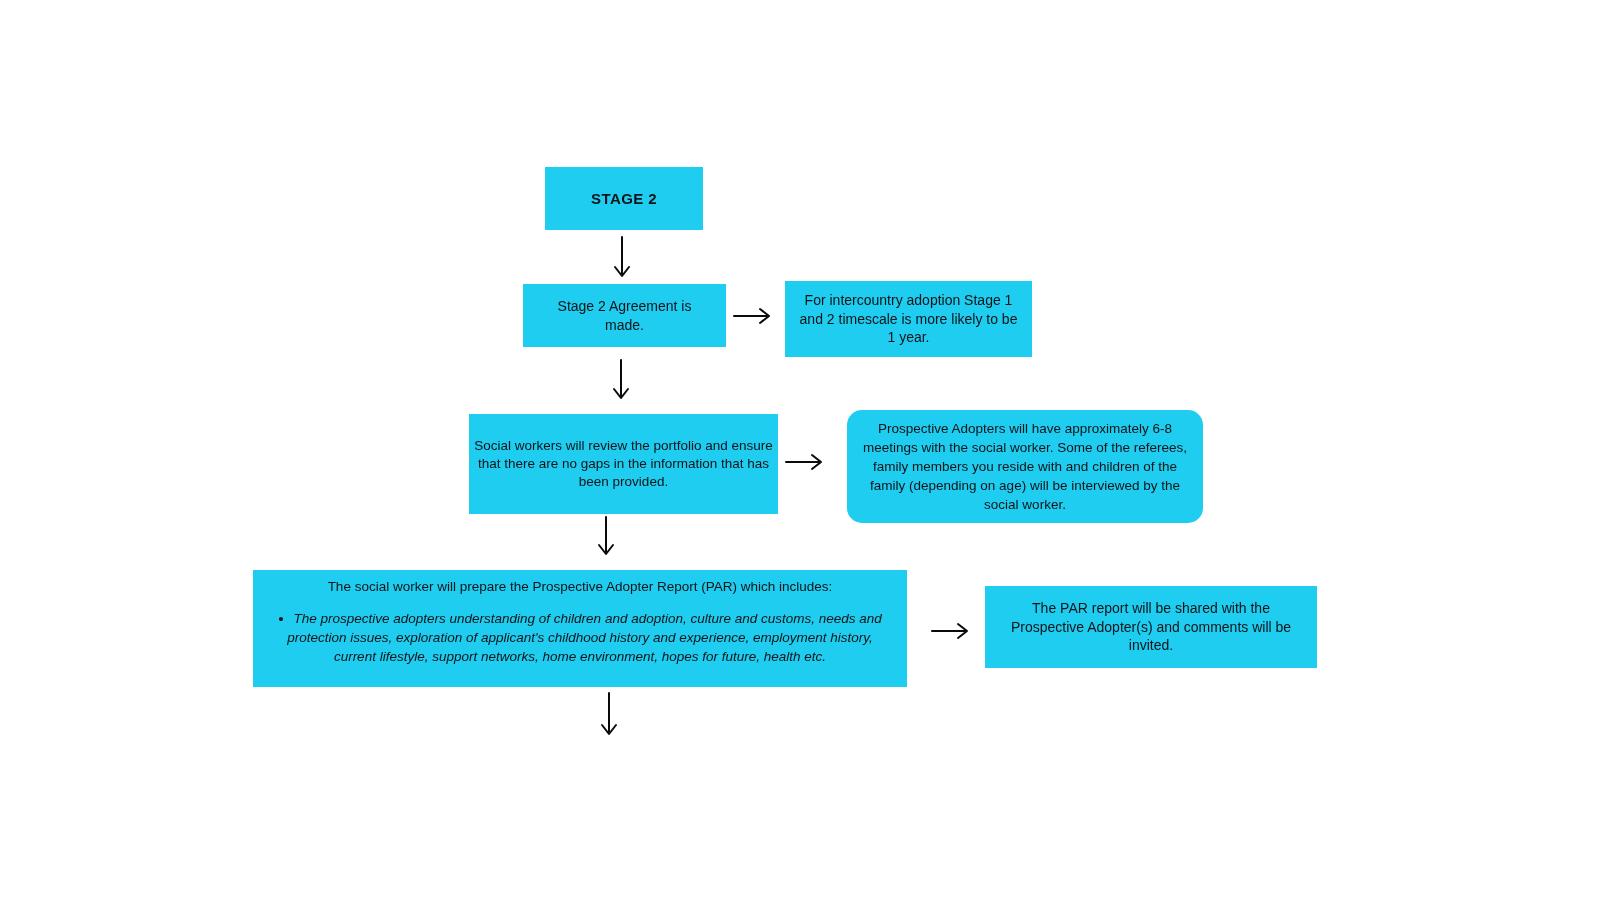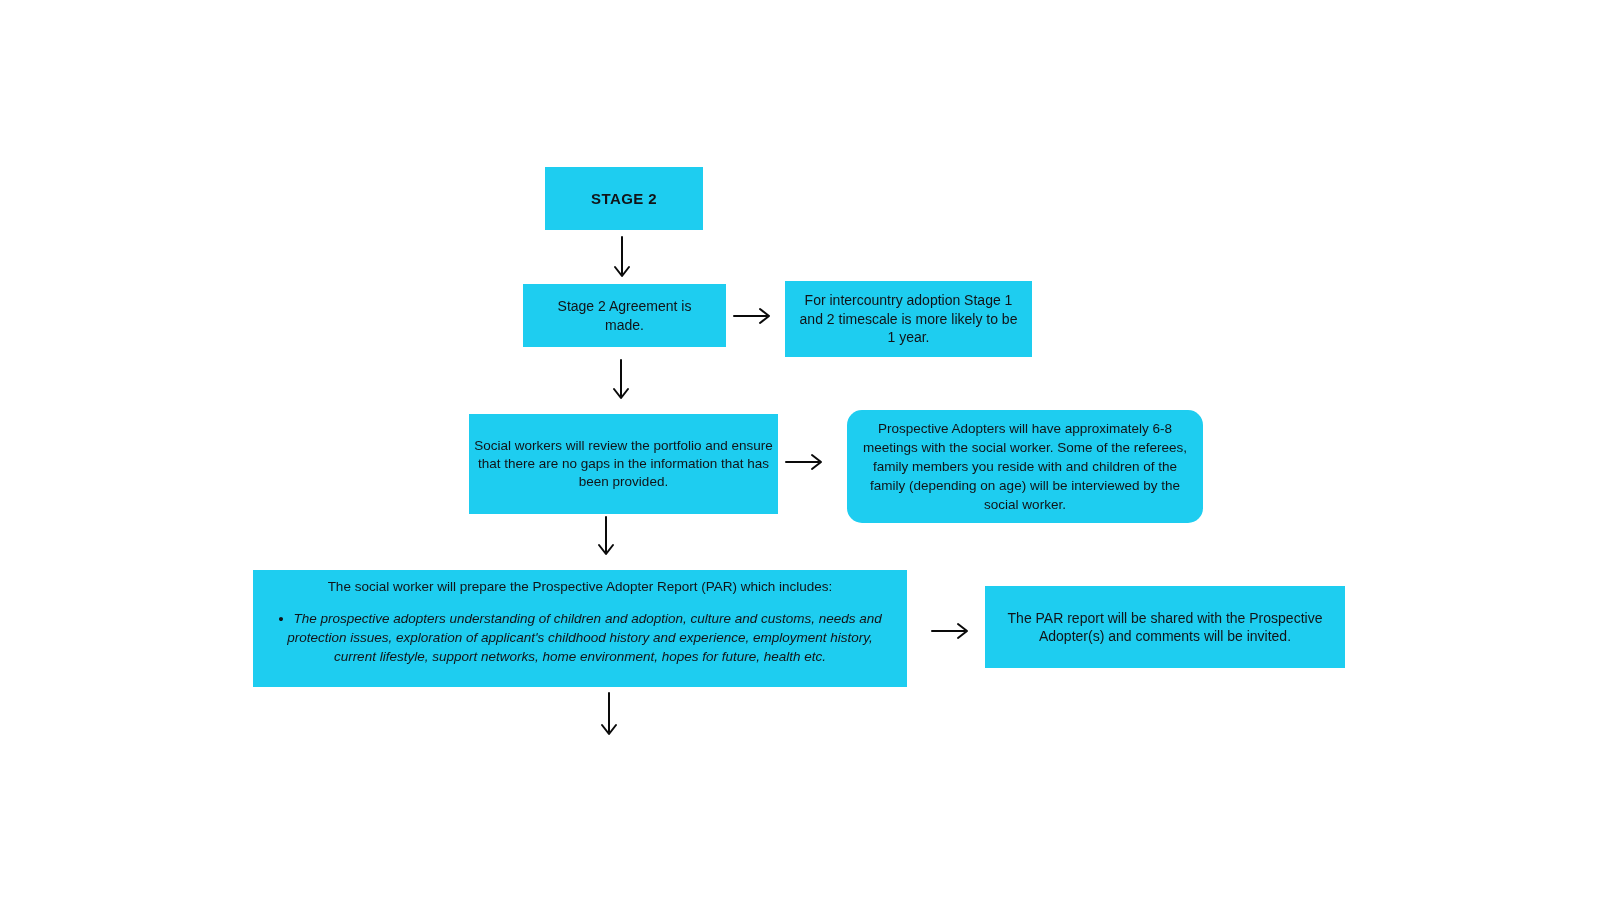--- a/index.html
+++ b/index.html
@@ -67,21 +67,21 @@
     align-items: flex-end;
   }
   #node-par .par-intro { width: 100%; text-align: center; line-height: 1.4; }
   #node-par .par-bullet-row {
     margin-top: 10px; width: 100%; text-align: center; line-height: 1.42; font-style: italic;
   }
   #node-par .bullet-marker {
     font-size: 15px; margin-right: 10px; position: relative; top: 1px;
   }
   #node-shared {
-    left: 985px; top: 586px; width: 360px; height: 82px;
+    left: 985px; top: 586px; width: 332px; height: 82px;
     padding: 0 10px;
   }
 
   #arrow-down-1 { left: 612px; top: 236px; }
   #arrow-down-2 { left: 611px; top: 359px; }
   #arrow-down-3 { left: 596px; top: 516px; }
   #arrow-down-4 { left: 599px; top: 692px; }
   #arrow-right-1 { left: 733px; top: 306px; }
   #arrow-right-2 { left: 785px; top: 452px; }
   #arrow-right-3 { left: 931px; top: 621px; }

